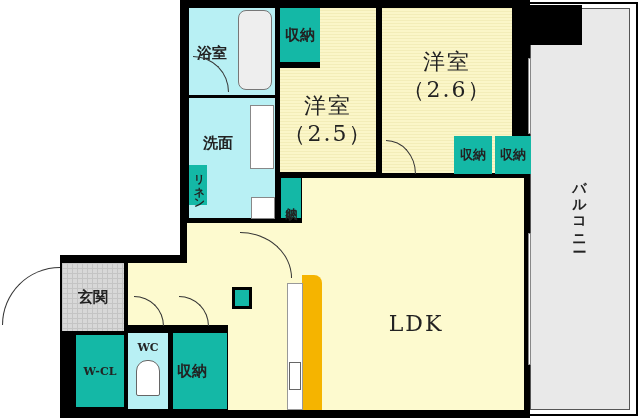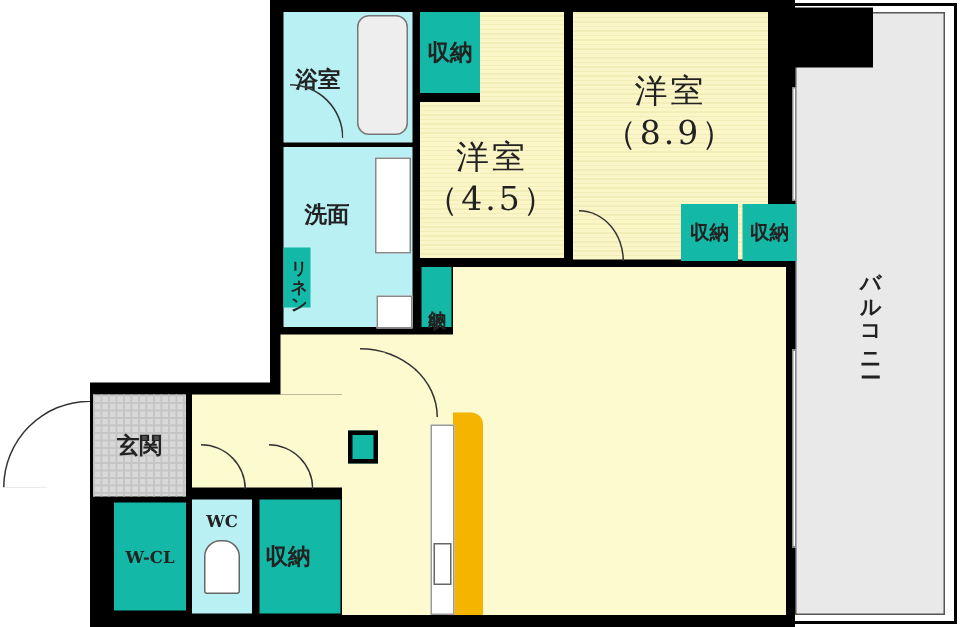--- a/index.html
+++ b/index.html
@@ -26,30 +26,30 @@
 <div class="abs" style="left:508px;top:2px;width:130px;height:414px;border:2px solid #000;border-left:none;background:#fff;"></div>
 <div class="abs balcony room" style="left:530px;top:8px;width:100px;height:402px;border:1px solid #555;">
   <span class="vert">バルコニー</span>
 </div>
 
 <div class="abs wall" style="left:180px;top:0;width:350px;height:418px;"></div>
 <div class="abs wall" style="left:60px;top:255px;width:470px;height:163px;"></div>
 
 <div class="abs stripe room" style="left:280px;top:68px;width:96px;height:104px;">
   <div class="big">洋室</div>
-  <div class="big">（4.5）</div>
+  <div class="big">（2.5）</div>
 </div>
 <div class="abs stripe" style="left:320px;top:8px;width:56px;height:62px;"></div>
 <div class="abs pink room" style="left:280px;top:8px;width:40px;height:54px;">
   <span class="lbl">収納</span>
 </div>
 
 <div class="abs stripe room" style="left:382px;top:8px;width:130px;height:165px;justify-content:flex-start;padding-top:40px;">
   <div class="big">洋室</div>
-  <div class="big">（8.9）</div>
+  <div class="big">（2.6）</div>
 </div>
 <div class="abs wall" style="left:512px;top:5px;width:70px;height:40px;"></div>
 <div class="abs pink room" style="left:454px;top:136px;width:38px;height:38px;">
   <span class="lbl" style="font-size:13px">収納</span>
 </div>
 <div class="abs pink room" style="left:495px;top:136px;width:36px;height:38px;">
   <span class="lbl" style="font-size:13px">収納</span>
 </div>
 
 <div class="abs blue room" style="left:189px;top:8px;width:86px;height:87px;justify-content:flex-start;align-items:flex-start;padding:36px 0 0 8px;">
@@ -68,20 +68,21 @@
 
 <div class="abs pink room" style="left:281px;top:178px;width:20px;height:40px;">
   <span class="vert" style="font-size:12px;letter-spacing:0">収納</span>
 </div>
 
 <div class="abs yellow" style="left:302px;top:178px;width:222px;height:60px;"></div>
 <div class="abs yellow" style="left:187px;top:223px;width:337px;height:40px;"></div>
 <div class="abs yellow" style="left:128px;top:263px;width:100px;height:62px;"></div>
 <div class="abs yellow room" style="left:228px;top:238px;width:296px;height:172px;">
   <div style="padding-left:80px;text-align:center">
+    <div class="big">LDK</div>
   </div>
 </div>
 
 <div class="abs" style="left:302px;top:275px;width:20px;height:135px;background:#f5b400;border-radius:0 8px 0 0;"></div>
 <div class="abs kitchen" style="left:287px;top:283px;width:16px;height:127px;"></div>
 <div class="abs" style="left:289px;top:362px;width:12px;height:28px;border:1px solid #666;"></div>
 
 <div class="abs pink" style="left:232px;top:287px;width:20px;height:22px;border:3px solid #000;"></div>
 
 <div class="abs grid room" style="left:62px;top:263px;width:62px;height:68px;">

